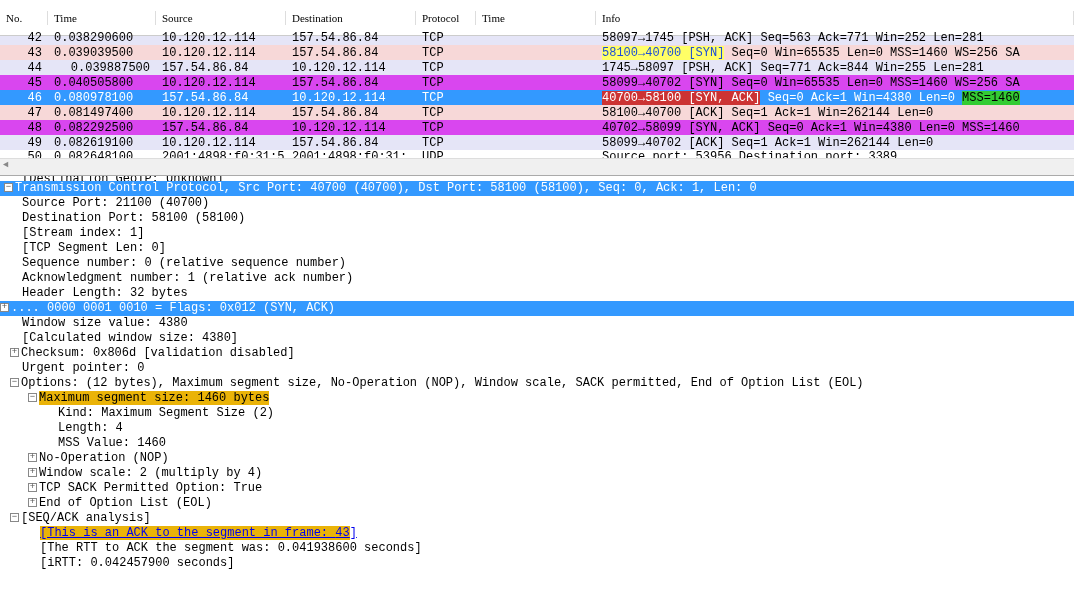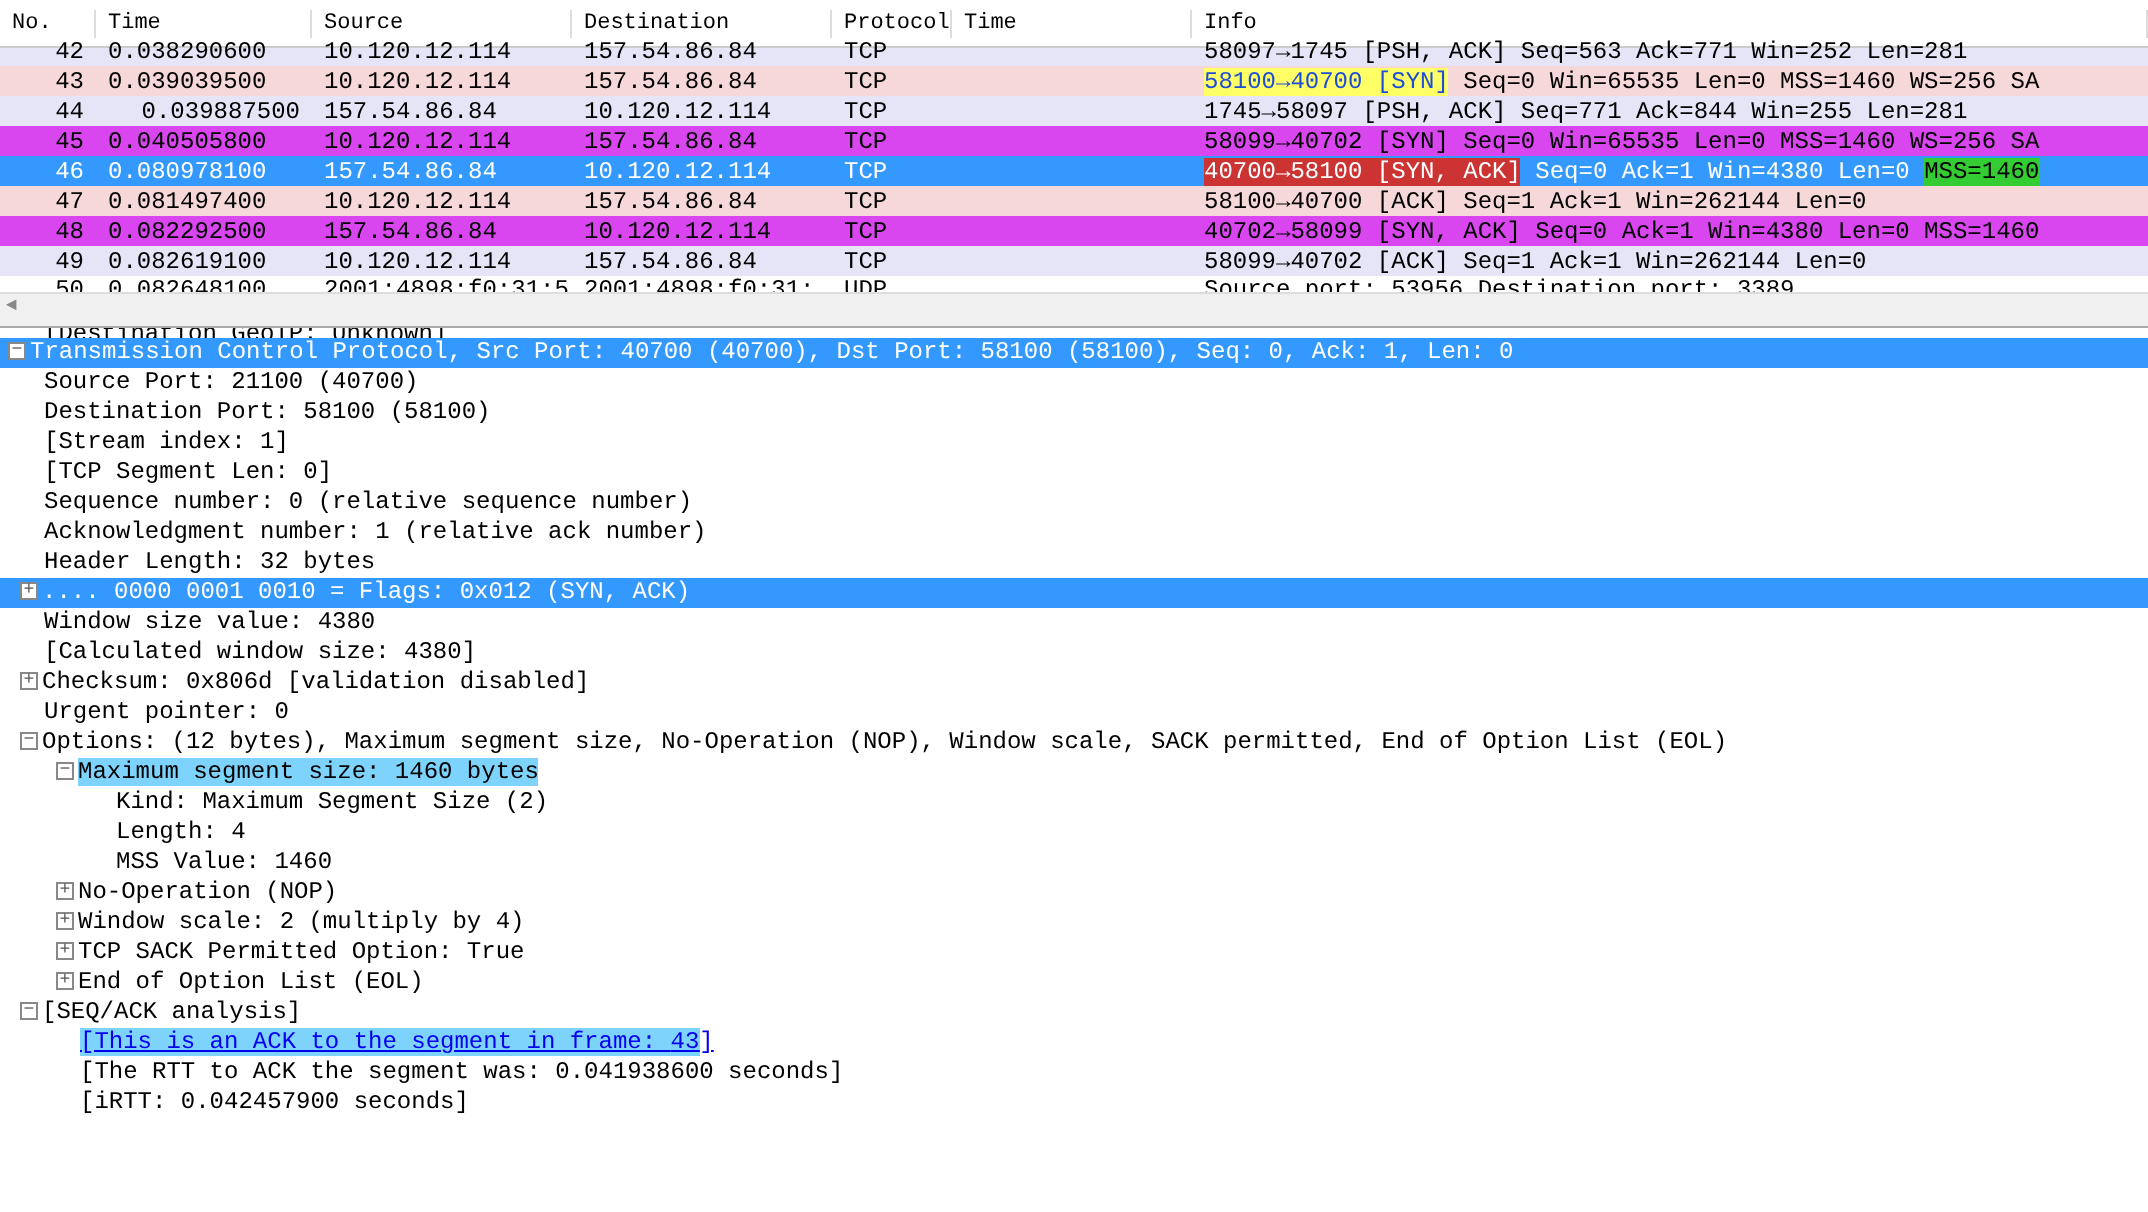--- a/index.html
+++ b/index.html
@@ -12,23 +12,23 @@
     height: 606px;
   }
   .packet-list {
     border-bottom: 1px solid #aaa;
     overflow: hidden;
   }
   .header-row {
     display: flex;
     background: #fff;
     border-bottom: 1px solid #ccc;
-    font-family: Liberation Mono, monospace;
+    font-family: Liberation Serif, serif;
     font-size: 11px;
-    height: 24px;
+    height: 36px;
     align-items: center;
   }
   .header-cell {
     padding: 1px 6px;
     border-right: 1px solid #ddd;
     white-space: nowrap;
     overflow: hidden;
   }
   .col-no { width: 48px; }
   .col-time { width: 108px; }
@@ -91,21 +91,21 @@
     vertical-align: middle;
     background: #fff;
     color: #555;
     cursor: pointer;
   }
   .line-selected { background: #3399ff; color: #fff; }
   .indent-1 { padding-left: 22px; }
   .indent-2 { padding-left: 40px; }
   .indent-3 { padding-left: 58px; }
   .link-text { color: #0000ee; text-decoration: underline; }
-  .hl-yellow-inline { background: #7dd3fc; }
+  .hl-yellow-inline { background: #eab308; }
   .cut { overflow: hidden; }
 </style>
 </head>
 <body>
 
 <div class="packet-list">
   <div class="header-row">
     <div class="header-cell col-no">No.</div>
     <div class="header-cell col-time">Time</div>
     <div class="header-cell col-src">Source</div>
@@ -203,21 +203,21 @@
 <div class="details-pane">
   <div class="detail-line indent-1 cut" style="height:9px; margin-top:-6px;">[Destination GeoIP: Unknown]</div>
   <div class="detail-line line-selected"><span class="tree-toggle">−</span><span>Transmission Control Protocol, Src Port: 40700 (40700), Dst Port: 58100 (58100), Seq: 0, Ack: 1, Len: 0</span></div>
   <div class="detail-line indent-1">Source Port: 21100 (40700)</div>
   <div class="detail-line indent-1">Destination Port: 58100 (58100)</div>
   <div class="detail-line indent-1">[Stream index: 1]</div>
   <div class="detail-line indent-1">[TCP Segment Len: 0]</div>
   <div class="detail-line indent-1">Sequence number: 0    (relative sequence number)</div>
   <div class="detail-line indent-1">Acknowledgment number: 1    (relative ack number)</div>
   <div class="detail-line indent-1">Header Length: 32 bytes</div>
-  <div class="detail-line line-selected" style="padding-left:10px;"><span class="tree-toggle">+</span><span>.... 0000 0001 0010 = Flags: 0x012 (SYN, ACK)</span></div>
+  <div class="detail-line line-selected" style="padding-left:0;"><span class="tree-toggle">+</span><span>.... 0000 0001 0010 = Flags: 0x012 (SYN, ACK)</span></div>
   <div class="detail-line indent-1">Window size value: 4380</div>
   <div class="detail-line indent-1">[Calculated window size: 4380]</div>
   <div class="detail-line" style="padding-left:10px;"><span class="tree-toggle">+</span><span>Checksum: 0x806d [validation disabled]</span></div>
   <div class="detail-line indent-1">Urgent pointer: 0</div>
   <div class="detail-line" style="padding-left:10px;"><span class="tree-toggle">−</span><span>Options: (12 bytes), Maximum segment size, No-Operation (NOP), Window scale, SACK permitted, End of Option List (EOL)</span></div>
   <div class="detail-line" style="padding-left:28px;"><span class="tree-toggle">−</span><span class="hl-yellow-inline">Maximum segment size: 1460 bytes</span></div>
   <div class="detail-line indent-3">Kind: Maximum Segment Size (2)</div>
   <div class="detail-line indent-3">Length: 4</div>
   <div class="detail-line indent-3">MSS Value: 1460</div>
   <div class="detail-line" style="padding-left:28px;"><span class="tree-toggle">+</span><span>No-Operation (NOP)</span></div>

